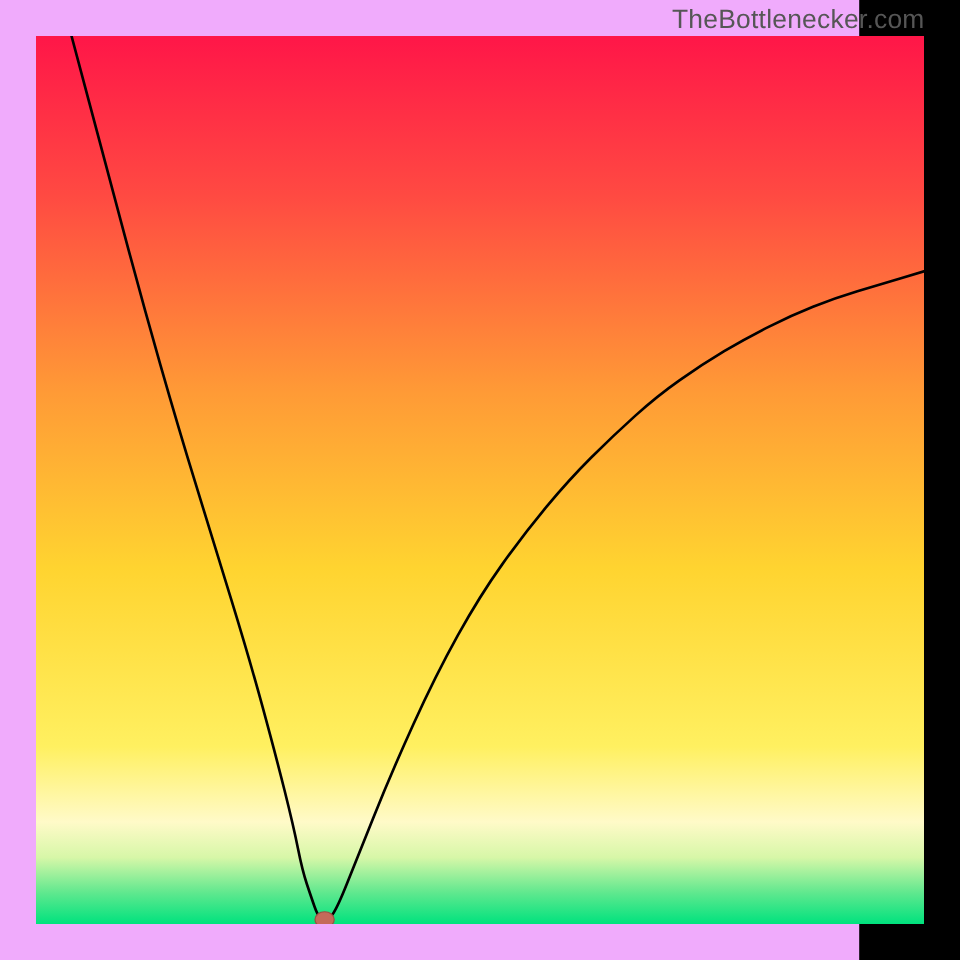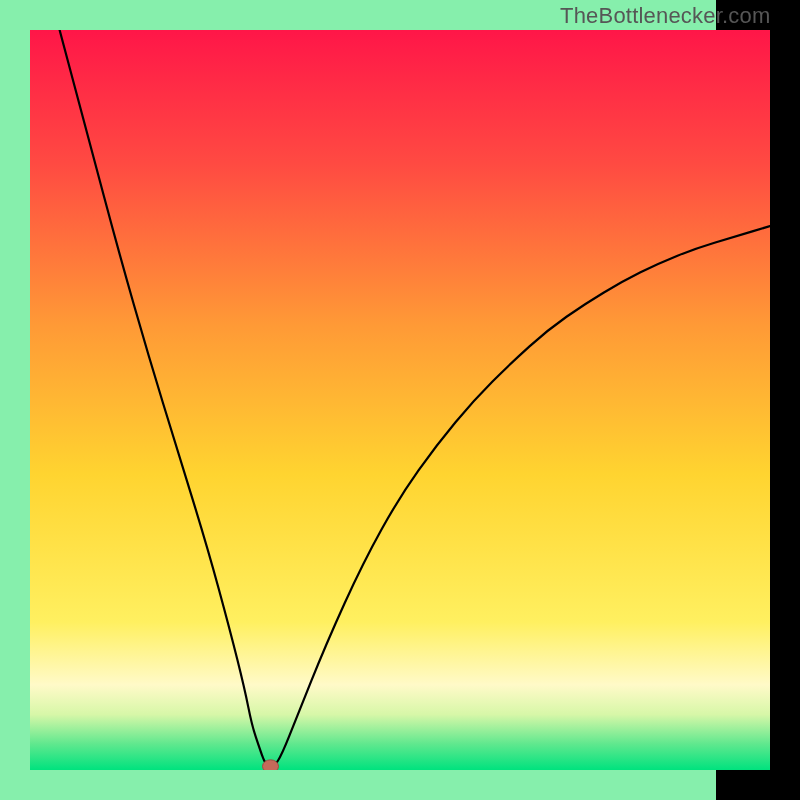--- a/index.html
+++ b/index.html
@@ -8,21 +8,21 @@
     height: 800px;
     overflow: hidden;
     background: #000;
     font-family: Arial, Helvetica, sans-serif;
   }
   .frame {
     position: absolute;
     top: 0; left: 0;
     width: 716px;
     height: 800px;
-    background: #86efac;
+    background: #f0abfc;
     text-align: right;
   }
   .plot {
     position: absolute;
     background: #888; 
   }
   .watermark {
     position: absolute;
     color: #565656;
     font-size: 22px;

